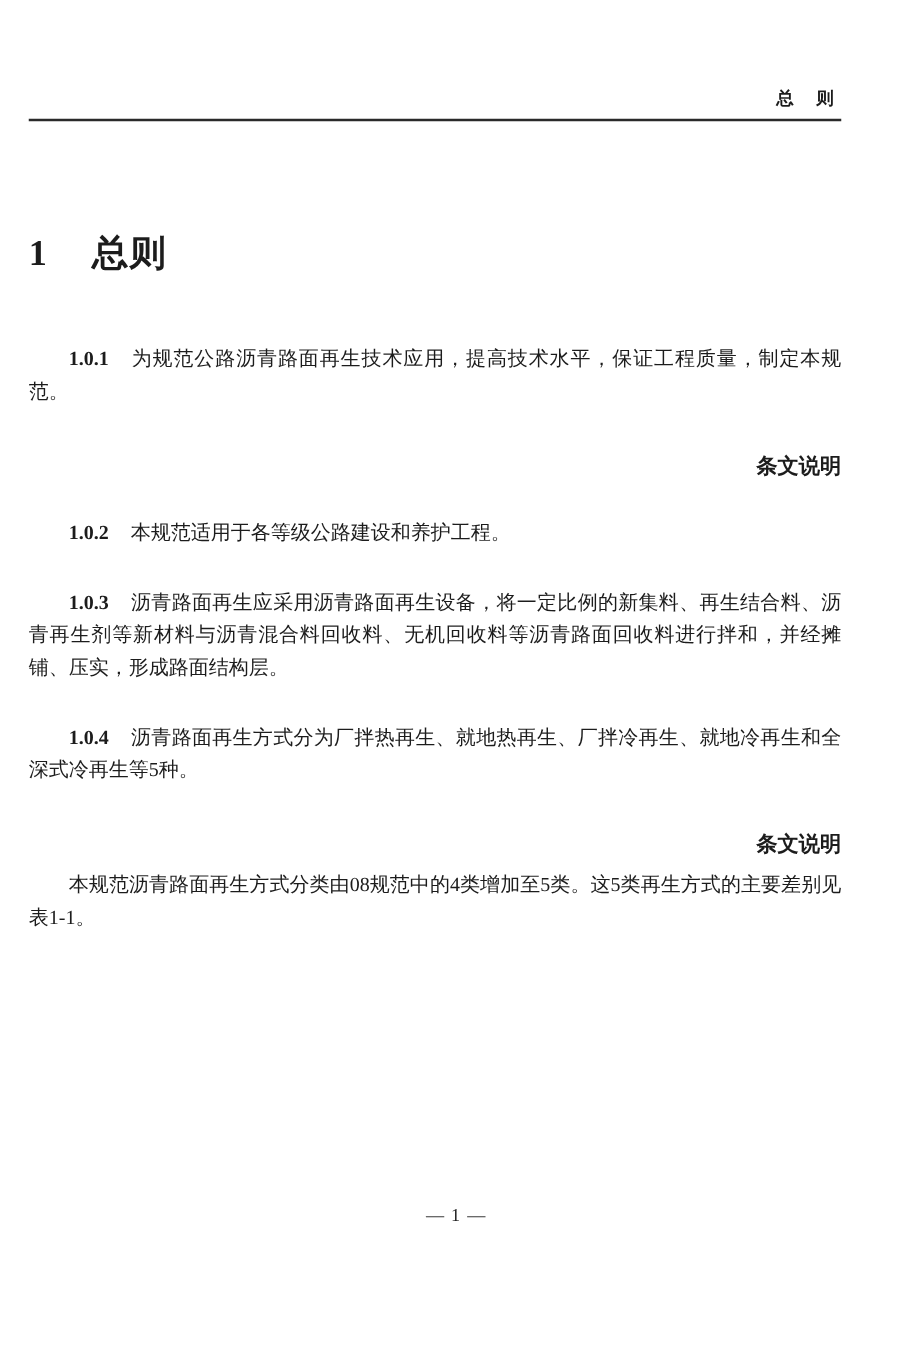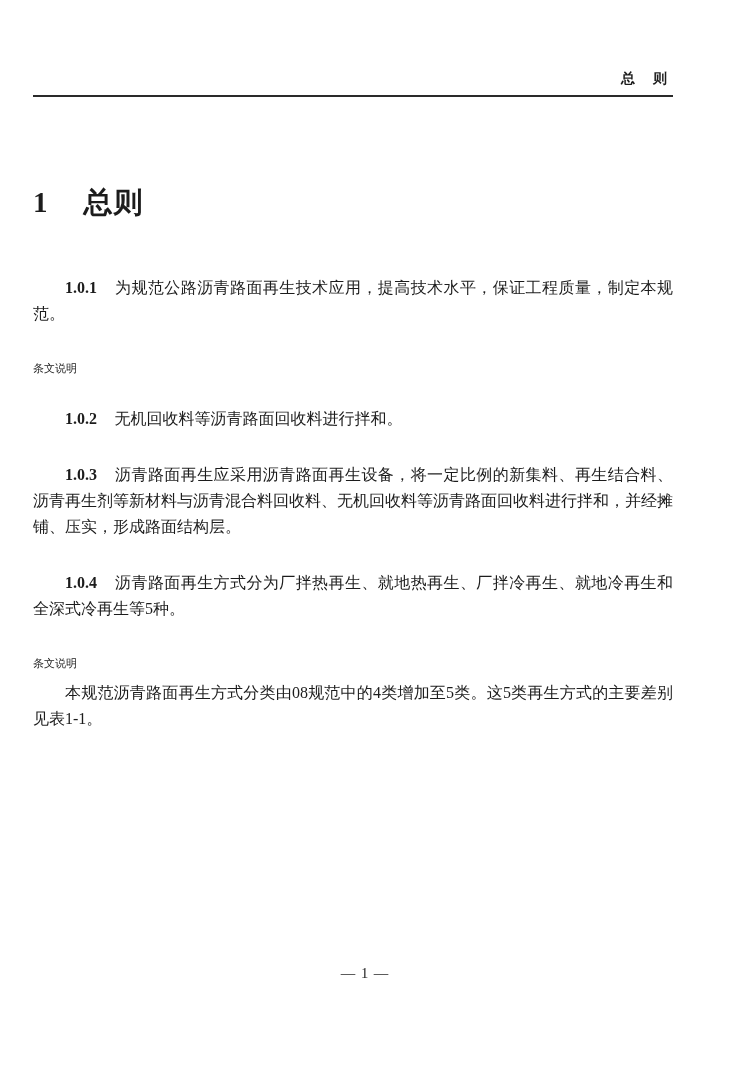--- a/index.html
+++ b/index.html
@@ -7,21 +7,21 @@
     padding: 0;
     background: #ffffff;
   }
   .page {
     position: relative;
     width: 730px;
     height: 1064px;
     margin: 0 auto;
     background: #ffffff;
     box-sizing: border-box;
-    padding: 70px 57px 0 33px;
+    padding: 70px 57px 0 23px;
     font-family: "Liberation Serif", "DejaVu Serif", serif;
     color: #1c1c1c;
     overflow: hidden;
   }
   .running-head-row {
     text-align: right;
     font-size: 14px;
     font-weight: bold;
     padding: 0 4px 7px 0;
     border-bottom: 2px solid #2a2a2a;
@@ -49,23 +49,24 @@
   .clause .clause-num {
     font-weight: bold;
     margin-right: 0.85em;
     white-space: nowrap;
     font-family: Liberation Serif, serif;
   }
   .m-first   { margin-top: 52px; }
   .m-clause  { margin-top: 30px; }
   .commentary-heading {
     margin: 34px 0 0 0;
-    font-size: 11px;
-    font-weight: normal;
+    font-size: 17px;
+    font-weight: bold;
     font-family: "Liberation Sans", "DejaVu Sans", sans-serif;
+    text-align: right;
   }
   .commentary-para {
     margin: 9px 0 0 0;
     font-size: 16px;
     line-height: 26px;
     text-align: justify;
     text-indent: 2em;
   }
   .page-footer {
     position: absolute;
@@ -95,21 +96,21 @@
   <p class="clause m-first">
     <span class="clause-num">1.0.1</span>
     <span>为规范公路沥青路面再生技术应用，提高技术水平，保证工程质量，制定本规范。</span>
   </p>
 
   <h2 class="commentary-heading">条文说明</h2>
 
 
   <p class="clause m-clause">
     <span class="clause-num">1.0.2</span>
-    <span>无机回收料等沥青路面回收料进行拌和。</span>
+    <span>本规范适用于各等级公路建设和养护工程。</span>
   </p>
 
   <p class="clause m-clause">
     <span class="clause-num">1.0.3</span>
     <span>沥青路面再生应采用沥青路面再生设备，将一定比例的新集料、再生结合料、沥青再生剂等新材料与沥青混合料回收料、无机回收料等沥青路面回收料进行拌和，并经摊铺、压实，形成路面结构层。</span>
   </p>
 
   <p class="clause m-clause">
     <span class="clause-num">1.0.4</span>
     <span>沥青路面再生方式分为厂拌热再生、就地热再生、厂拌冷再生、就地冷再生和全深式冷再生等5种。</span>

